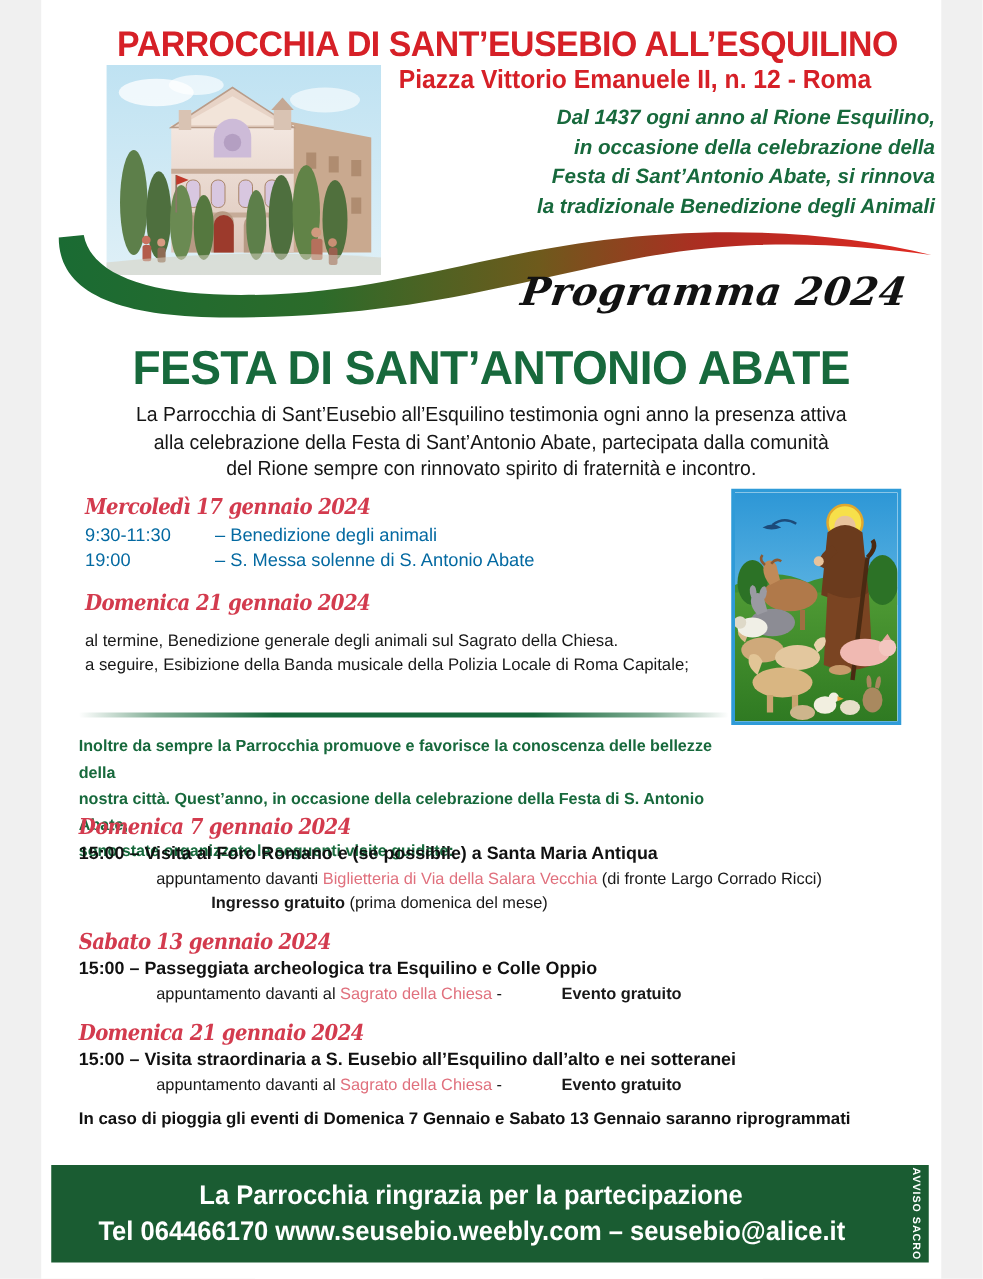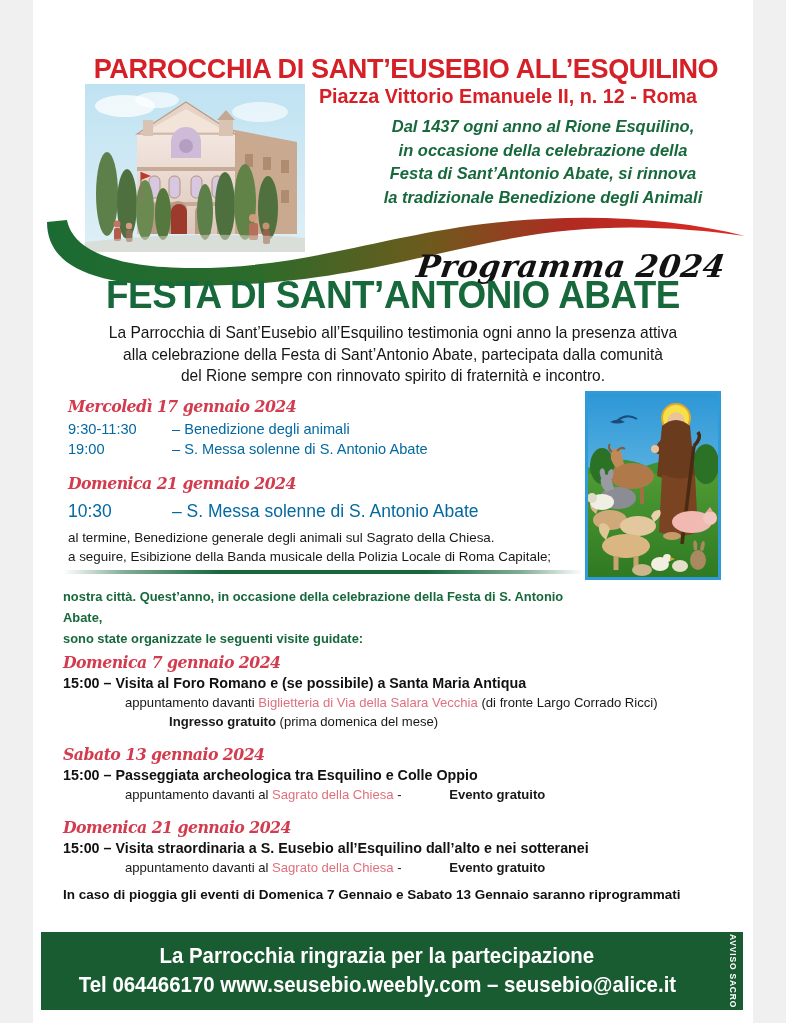--- a/index.html
+++ b/index.html
@@ -19,21 +19,20 @@
     top: 0px;
     width: 720px;
     height: 1023px;
     background: #ffffff;
   }
 
   
   .header {
     position: relative;
     height: 268px;
-    margin-top: 32px;
   }
   .title-red {
     position: absolute;
     left: 28px;
     top: 20px;
     width: 690px;
     text-align: center;
     color: #d62027;
     font-size: 28.5px;
     font-weight: bold;
@@ -73,21 +72,21 @@
     left: 305px;
     top: 83px;
     width: 410px;
   }
   .green-block div {
     color: #17693c;
     font-size: 16.5px;
     font-weight: bold;
     font-style: italic;
     line-height: 23.5px;
-    text-align: center;
+    text-align: right;
     white-space: nowrap;
   }
 
   .swoosh {
     position: absolute;
     left: 0px;
     top: 178px;
     width: 720px;
     height: 82px;
   }
@@ -525,31 +524,29 @@
       <span class="tm">9:30-11:30</span><span>–</span>&nbsp;<span>Benedizione degli animali</span>
     </div>
     <div class="evline">
       <span class="tm">19:00</span><span>–</span>&nbsp;<span>S. Messa solenne di S. Antonio Abate</span>
     </div>
 
     <div style="height:14px"></div>
 
     <div class="datehead">Domenica 21 gennaio 2024</div>
     <div style="height:6px"></div>
-    <div class="evline big">
-      <span class="tm">10:30</span><span>–</span>&nbsp;<span>S. Messa solenne di S. Antonio Abate</span>
-    </div>
     <div style="height:4px"></div>
     <div class="note">al termine, Benedizione generale degli animali sul Sagrato della Chiesa.</div>
     <div class="note">a seguire, Esibizione della Banda musicale della Polizia Locale di Roma Capitale;</div>
   </div>
 
   <div class="divider"></div>
 
   <div class="greenpara">
+    <div>Inoltre da sempre la Parrocchia promuove e favorisce la conoscenza delle bellezze della</div>
     <div>nostra città. Quest’anno, in occasione della celebrazione della Festa di S. Antonio Abate,</div>
     <div>sono state organizzate le seguenti visite guidate:</div>
   </div>
 
   <div class="visits">
 
     <div class="vhead">Domenica 7 gennaio 2024</div>
     <div class="vmain">
       <span>15:00</span>&nbsp;<span>–</span>&nbsp;<span>Visita al Foro Romano e (se possibile) a Santa Maria Antiqua</span>
     </div>

